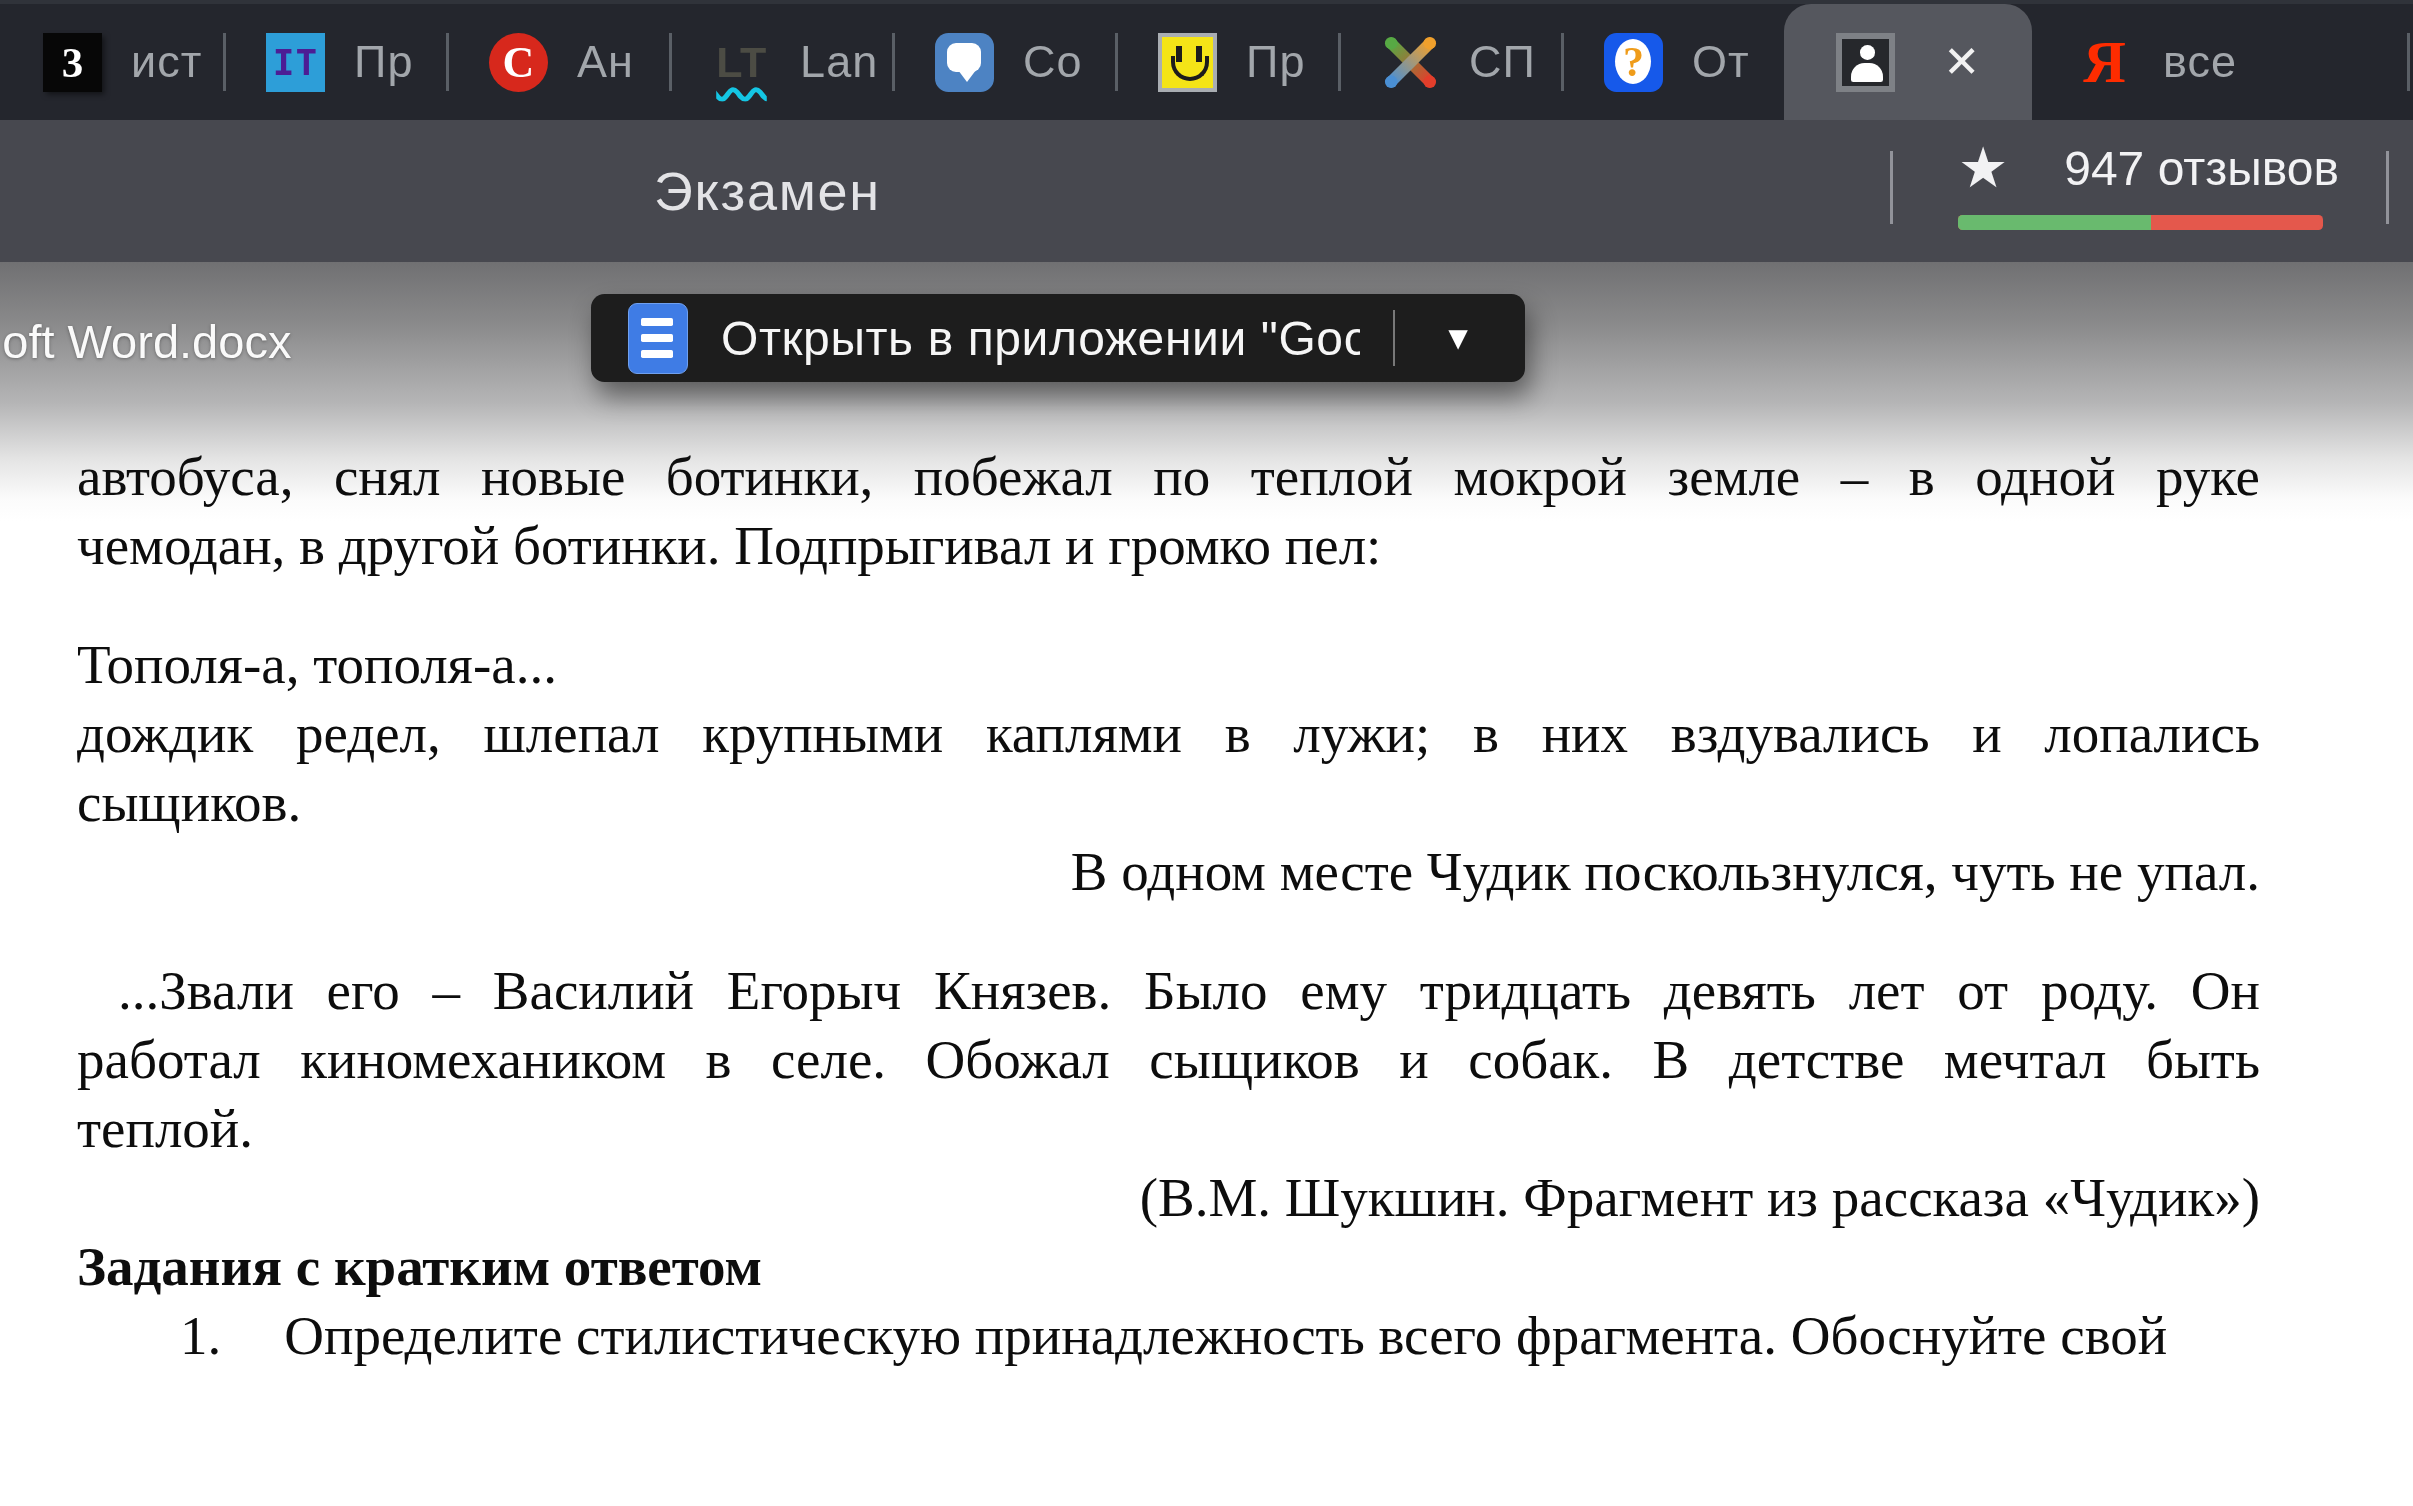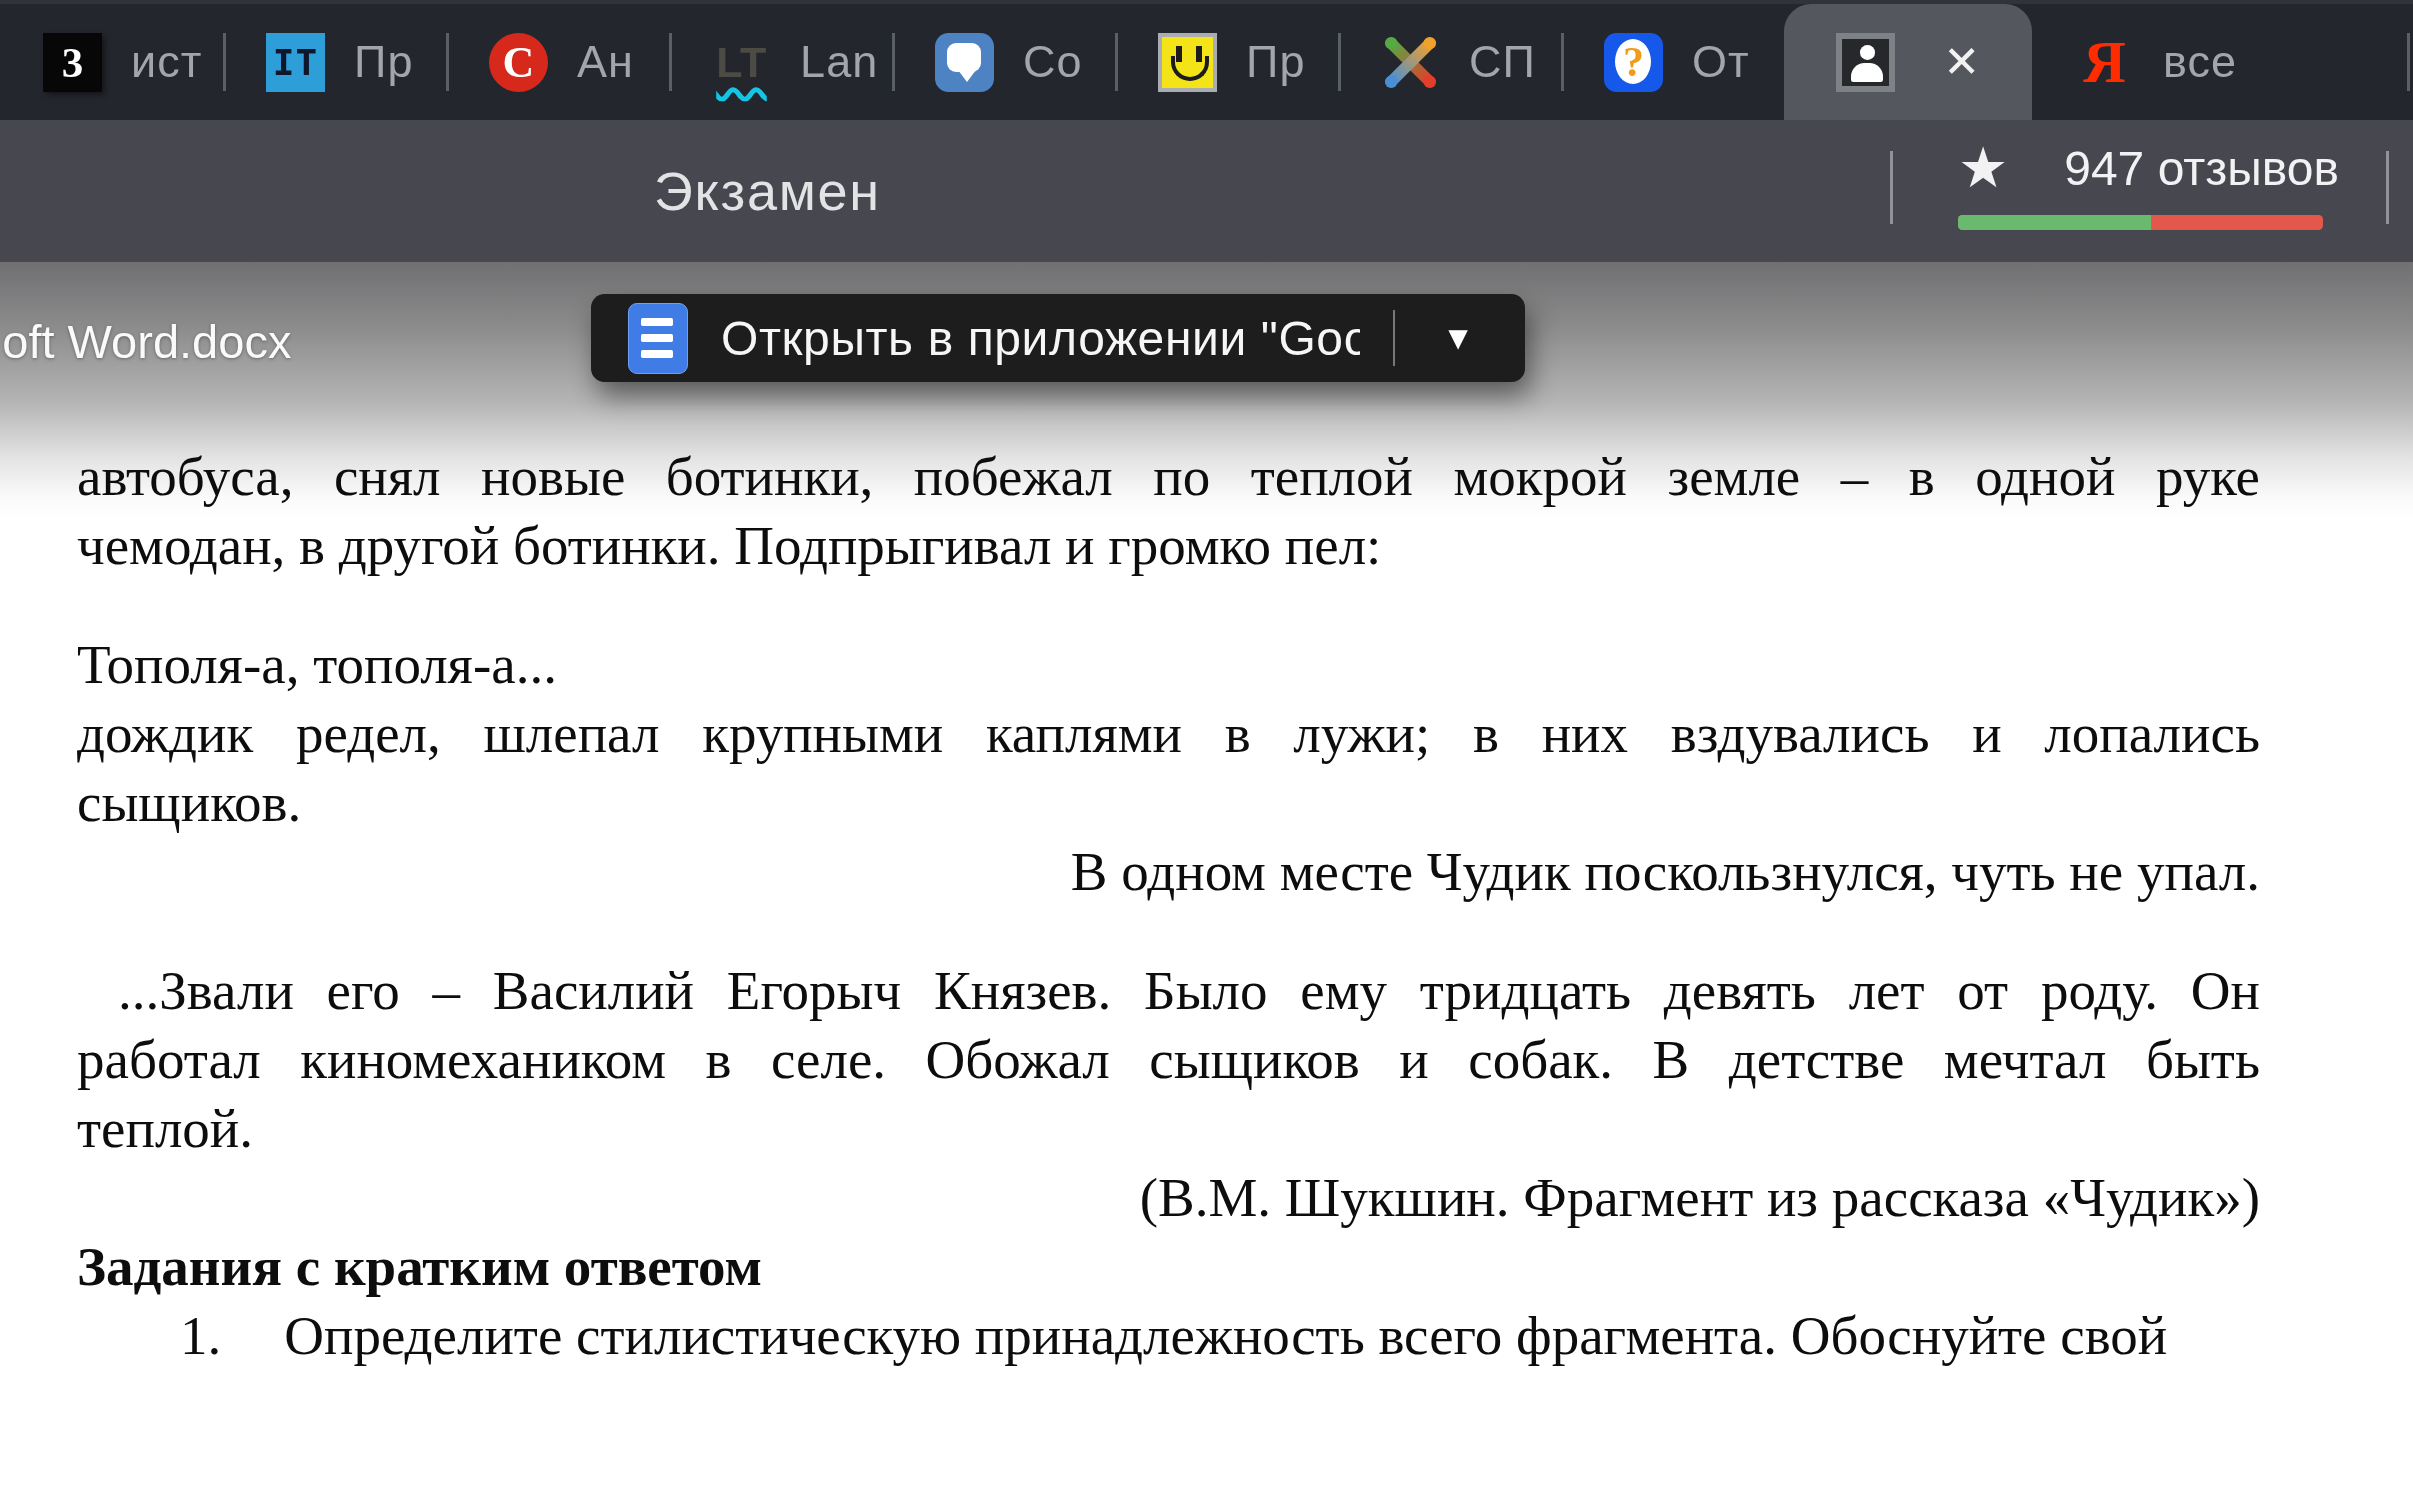--- a/index.html
+++ b/index.html
@@ -32,21 +32,21 @@
   }
   .tlabel { color:#a2a6ab; font-size:45px; letter-spacing:1.1px; white-space:nowrap; }
   .close { color:#f2f2f2; font-size:44px; line-height:1; }
 
   .icon {
     position:relative; width:59px; height:59px; flex:none;
     display:flex; align-items:center; justify-content:center;
     font-family:"Liberation Sans", sans-serif;
   }
   .ic-three { background:#070707; color:#fff; font:bold 43px "Liberation Serif", serif; box-shadow:3.4px 3.4px 5.6px rgba(0,0,0,.5); }
-  .ic-it { background:#2d9ed8; color:#0f172a; font:bold 36px "DejaVu Sans Mono", monospace; letter-spacing:1.1px; }
+  .ic-it { background:#2d9ed8; color:#4c1d95; font:bold 36px "DejaVu Sans Mono", monospace; letter-spacing:1.1px; }
   .ic-copyright { background:#d7281c; border-radius:50%; color:#ffffff; font:bold 44px "Liberation Serif", serif; }
   .ic-lt {
     color:#4c4c44; font:bold 43px "Liberation Sans", sans-serif; letter-spacing:0.6px;
     text-decoration:underline; text-decoration-style:wavy; text-decoration-color:#14c6e4;
     text-decoration-thickness:5px; text-underline-offset:11.3px;
   }
   .ic-bubble { background:#4d83c3; border-radius:13.5px; }
   .ic-bubble::before { content:""; position:absolute; left:12.4px; top:10px; width:34px; height:29px; background:#fff; border-radius:9px; }
   .ic-bubble::after { content:""; position:absolute; left:22.6px; top:37px; border:9px solid transparent; border-top:12.4px solid #fff; }
   .ic-smiley { background:#f4e417; border:4.5px solid #a9adb2; box-sizing:border-box; }

